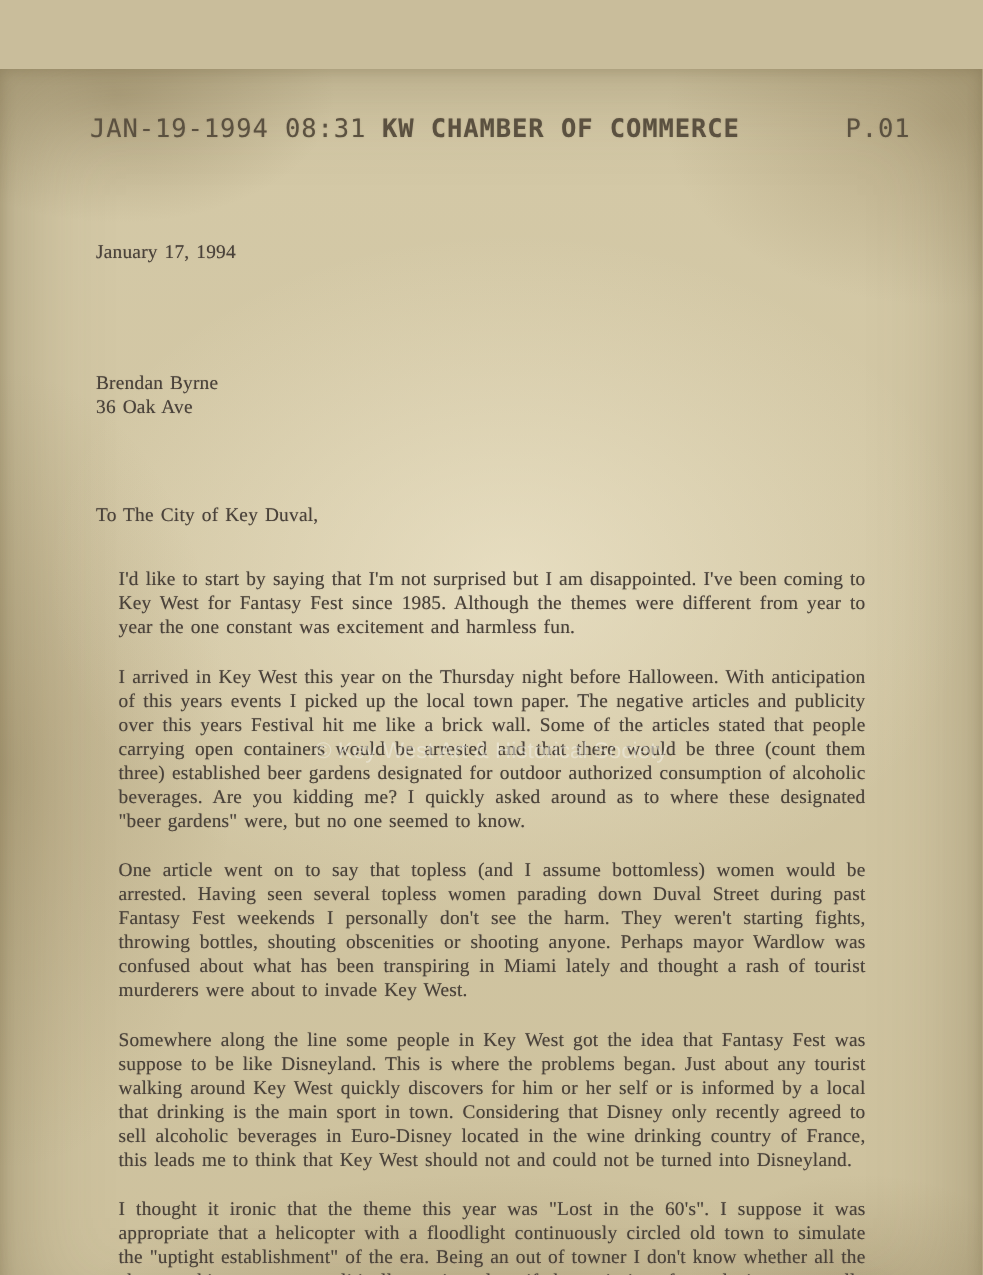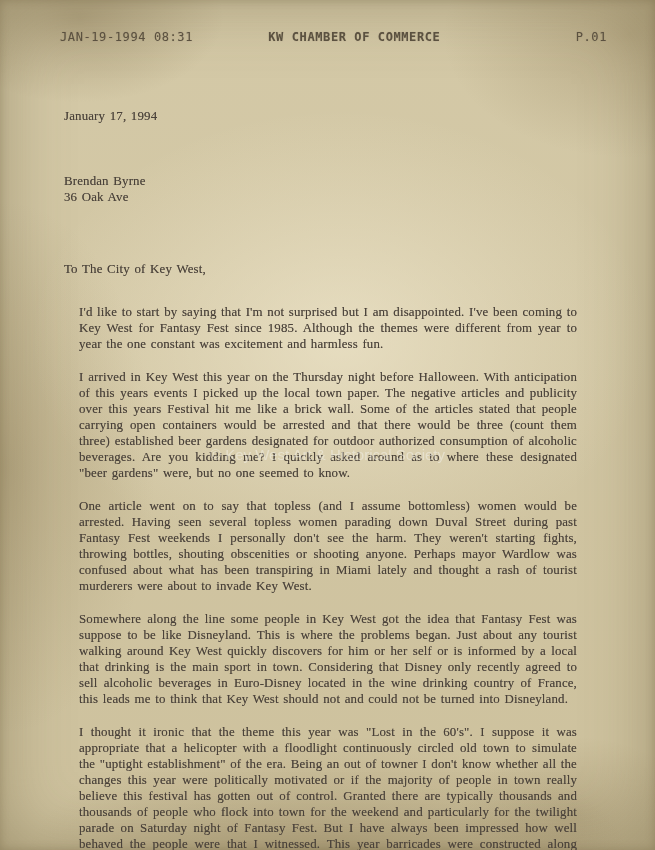--- a/index.html
+++ b/index.html
@@ -20,41 +20,42 @@
       linear-gradient(#d4c9a7, #cdc19d);
     box-shadow: inset 0 0 70px rgba(96,80,46,0.42), inset 0 0 10px rgba(96,80,46,0.30);
     font-family: "Liberation Serif", "DejaVu Serif", serif;
     color: #4a423a;
   }
   .fax-header {
     display: flex;
     align-items: baseline;
     padding: 30px 48px 0 60px;
     font-family: "DejaVu Sans Mono", "Liberation Mono", monospace;
-    font-size: 12px;
+    font-size: 17px;
     letter-spacing: 0.6px;
     color: #5b5140;
     text-shadow: 0 0 1px rgba(91,81,64,0.35);
+    margin-top: 46px;
   }
   .fax-header .mid {
     flex: 1;
     text-align: center;
     transform: translateX(-30px);
     font-weight: bold;
   }
   .letter {
     padding: 0 63px 0 64px;
     font-size: 12.9px;
     line-height: 16px;
     letter-spacing: 0.15px;
     word-spacing: 1.2px;
     text-shadow: 0 0 0.6px rgba(74,66,58,0.55);
   }
   .date-line { margin-top: 64px; }
-  .recipient { margin-top: 50px; line-height: 15.5px; }
+  .recipient { margin-top: 72px; line-height: 15.5px; }
   .salutation { margin-top: 56px; }
   .body-paragraph {
     margin: 15px;
     margin-top: 17px;
     text-align: justify;
   }
   .body-paragraph.first { margin-top: 27px; }
   .watermark {
     position: absolute;
     top: 446px;
@@ -80,21 +81,21 @@
 
   <div class="letter">
 
     <div class="date-line">January 17, 1994</div>
 
     <div class="recipient">
       <div>Brendan Byrne</div>
       <div>36 Oak Ave</div>
     </div>
 
-    <div class="salutation">To The City of Key West,</div>
+    <div class="salutation">To The City of Key Duval,</div>
 
     <p class="body-paragraph first">I'd like to start by saying that I'm  not surprised but I am disappointed. I've been coming to Key West  for Fantasy Fest since 1985. Although the themes  were different from year to year the one constant  was excitement  and  harmless  fun.</p>
     <p class="body-paragraph">I arrived in Key West  this year on the Thursday night before Halloween. With anticipation of this years events I picked up the local town paper. The negative articles and publicity over this years Festival hit me like a brick wall. Some of the articles stated that people carrying open containers would  be arrested  and that there  would  be three (count them three) established  beer  gardens designated  for outdoor authorized  consumption of alcoholic  beverages.  Are you kidding me? I quickly asked around  as to where these designated "beer gardens"  were, but no one seemed  to know.</p>
     <p class="body-paragraph">One article went on to say that topless (and I assume bottomless) women  would be arrested. Having  seen  several  topless  women  parading  down  Duval Street  during  past  Fantasy  Fest weekends I personally don't see the harm. They weren't starting fights, throwing bottles, shouting obscenities  or shooting anyone. Perhaps  mayor  Wardlow   was confused  about  what  has been transpiring in Miami lately and thought a rash of tourist murderers were about to invade Key West.</p>
     <p class="body-paragraph">Somewhere  along the line some people in Key West  got the idea that Fantasy Fest was suppose to be like Disneyland.  This is where  the problems  began. Just about any tourist walking around Key  West  quickly  discovers  for him or her self or is informed  by a local  that drinking  is the main sport in town. Considering  that Disney  only recently  agreed  to sell alcoholic  beverages  in Euro-Disney located in the wine drinking country of France, this leads me to think that Key West should  not and could  not be turned  into Disneyland.</p>
     <p class="body-paragraph">I thought it ironic that the theme this year was "Lost in the 60's".  I suppose it was appropriate that a helicopter  with a floodlight  continuously  circled  old town to simulate  the "uptight establishment"  of the era. Being an out of towner I don't know whether all the changes this year were politically  motivated  or if the majority  of people  in town  really  believe  this festival  has gotten out of control. Granted there are typically thousands and thousands of people who flock into town for the weekend  and particularly  for the twilight parade on Saturday  night of Fantasy Fest. But I have always been impressed  how well behaved  the people  were that I witnessed.  This year  barricades  were  constructed  along  several  blocks  of Duval  St to prevent  the crowds  from</p>
 
   </div>
 
   <div class="watermark">© Key West Art &amp; Historical Society</div>

